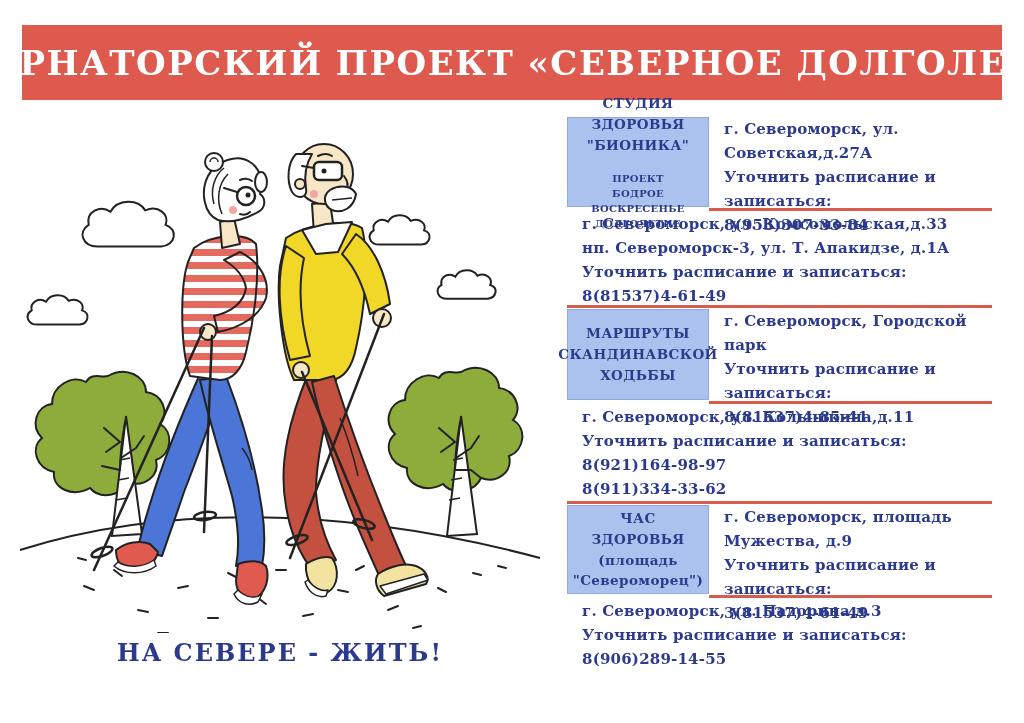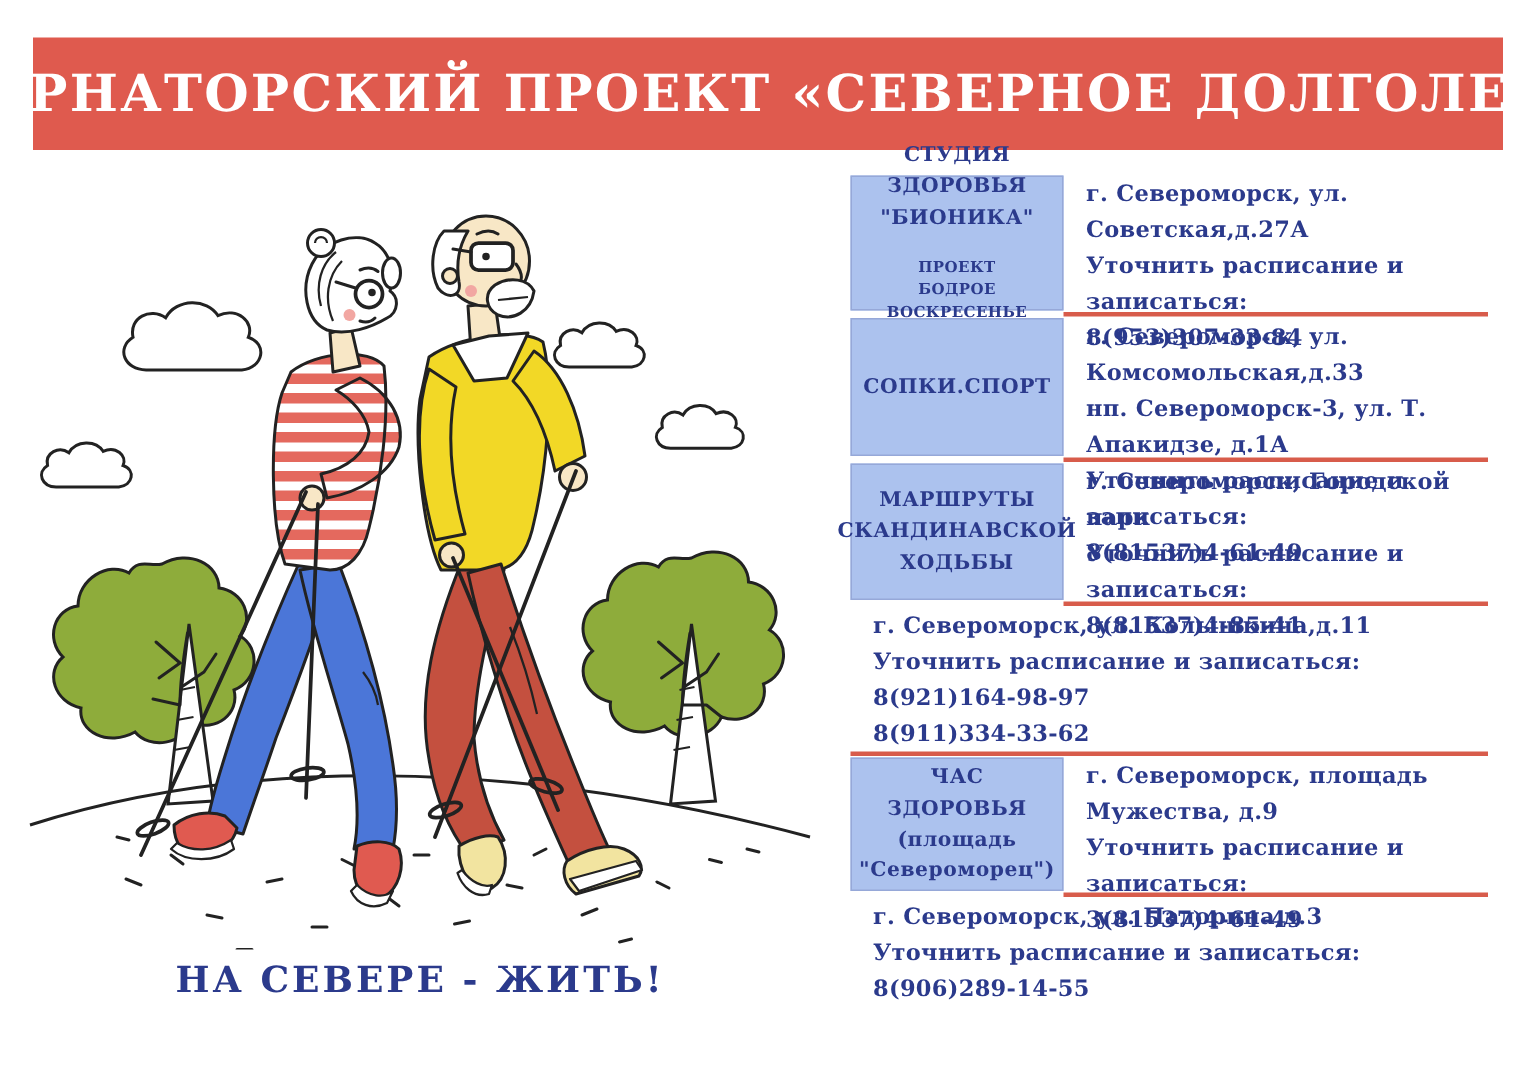--- a/index.html
+++ b/index.html
@@ -186,23 +186,20 @@
       </div>
       <div class="cell-right">
         <div class="vdetails">г. Североморск, ул. Советская,д.27А
 Уточнить расписание и записаться:
 8(953)307-33-84</div>
         <div class="divider"></div>
       </div>
     </div>
 
     <div class="vrow h92">
-      <div class="cell-left">
-        <div class="vname">СОПКИ.СПОРТ</div>
-      </div>
       <div class="cell-right">
         <div class="vdetails">г. Североморск, ул. Комсомольская,д.33
 нп. Североморск-3, ул. Т. Апакидзе, д.1А
 Уточнить расписание и записаться:
 8(81537)4-61-49</div>
         <div class="divider"></div>
       </div>
     </div>
 
     <div class="vrow h91">

